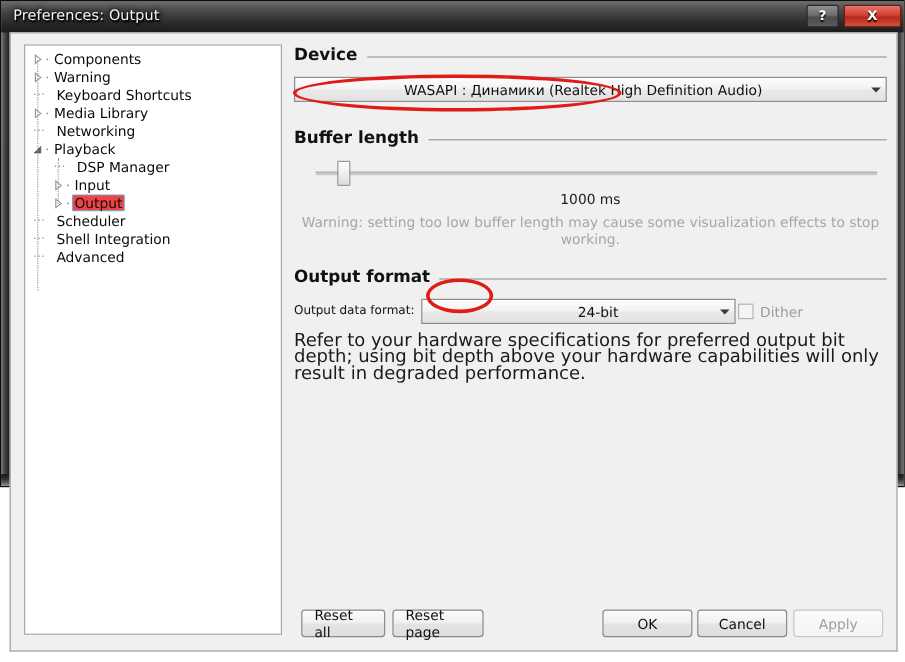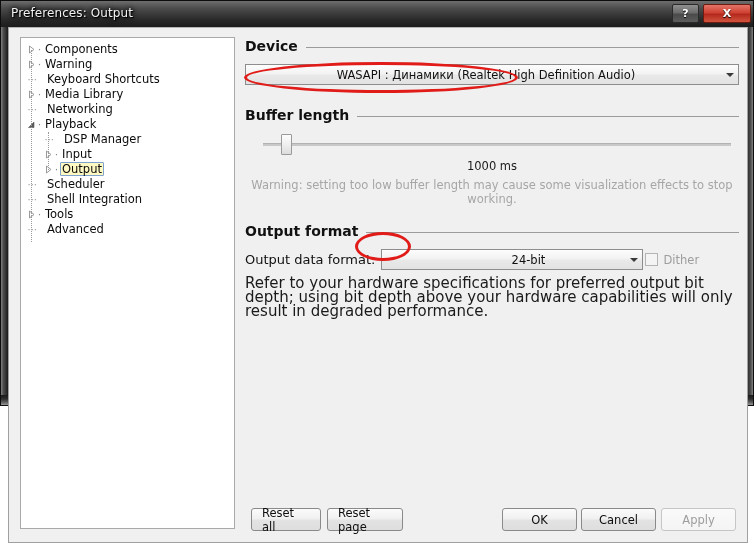--- a/index.html
+++ b/index.html
@@ -123,21 +123,21 @@
     font-size: 11.5px;
     color: #0a0a0a;
     padding-left: 0;
   }
   .tree-label {
     display: inline-block;
     padding: 0 2px;
     line-height: 14px;
   }
   .tree-item.selected .tree-label {
-    background: #fef9c3;
+    background: #ef4444;
     border: 1px solid #7da2ce;
     padding: 0 1px;
     line-height: 12px;
     border-radius: 1px;
   }
   .tri-closed {
     display: inline-block;
     width: 9px; height: 9px;
     position: relative;
     vertical-align: middle;
@@ -263,21 +263,21 @@
     font-size: 11.5px;
     color: #a6a6a6;
     margin-top: 5px;
   }
 
   .row {
     display: flex;
     align-items: center;
   }
   .field-label {
-    font-size: 13px;
+    font-size: 10px;
     color: #111;
     white-space: nowrap;
     margin-right: 6px;
     text-align: center;
   }
   .checkbox-box {
     width: 13px; height: 13px;
     border: 1px solid #b4b4b4;
     background: #f4f4f4;
     box-sizing: border-box;
@@ -371,23 +371,20 @@
               </svg></span><span class="mid-dot">·</span><span class="tree-label">Playback</span></div>
           <div class="tree-item"><span style="display:inline-block;width:17px"></span><span class="dots">⋯</span><span class="mid-dot"></span><span class="tree-label">DSP Manager</span></div>
           <div class="tree-item"><span style="display:inline-block;width:17px"></span><span class="tri-closed"><svg width="9" height="9" viewBox="0 0 9 9">
                 <path d="M2.5 1 L7 4.5 L2.5 8 Z" fill="#ffffff" stroke="#9a9a9a" stroke-width="1"></path>
               </svg></span><span class="mid-dot">·</span><span class="tree-label">Input</span></div>
           <div class="tree-item selected"><span style="display:inline-block;width:17px"></span><span class="tri-closed"><svg width="9" height="9" viewBox="0 0 9 9">
                 <path d="M2.5 1 L7 4.5 L2.5 8 Z" fill="#ffffff" stroke="#9a9a9a" stroke-width="1"></path>
               </svg></span><span class="mid-dot">·</span><span class="tree-label">Output</span></div>
           <div class="tree-item"><span style="display:inline-block;width:0px"></span><span class="dots">⋯</span><span class="mid-dot"></span><span class="tree-label">Scheduler</span></div>
           <div class="tree-item"><span style="display:inline-block;width:0px"></span><span class="dots">⋯</span><span class="mid-dot"></span><span class="tree-label">Shell Integration</span></div>
-          <div class="tree-item"><span style="display:inline-block;width:0px"></span><span class="tri-closed"><svg width="9" height="9" viewBox="0 0 9 9">
-                <path d="M2.5 1 L7 4.5 L2.5 8 Z" fill="#ffffff" stroke="#9a9a9a" stroke-width="1"></path>
-              </svg></span><span class="mid-dot">·</span><span class="tree-label">Tools</span></div>
           <div class="tree-item"><span style="display:inline-block;width:0px"></span><span class="dots">⋯</span><span class="mid-dot"></span><span class="tree-label">Advanced</span></div>
         </div>
     <div class="vline" style="left: 10px; top: 12px; height: 192px;"></div>
         <div class="vline" style="left: 27px; top: 94px; height: 38px;"></div>
       </div>
 
     <div id="content">
 
       <div class="section-head" style="margin-top:1px;">
         <span class="htext">Device</span>

